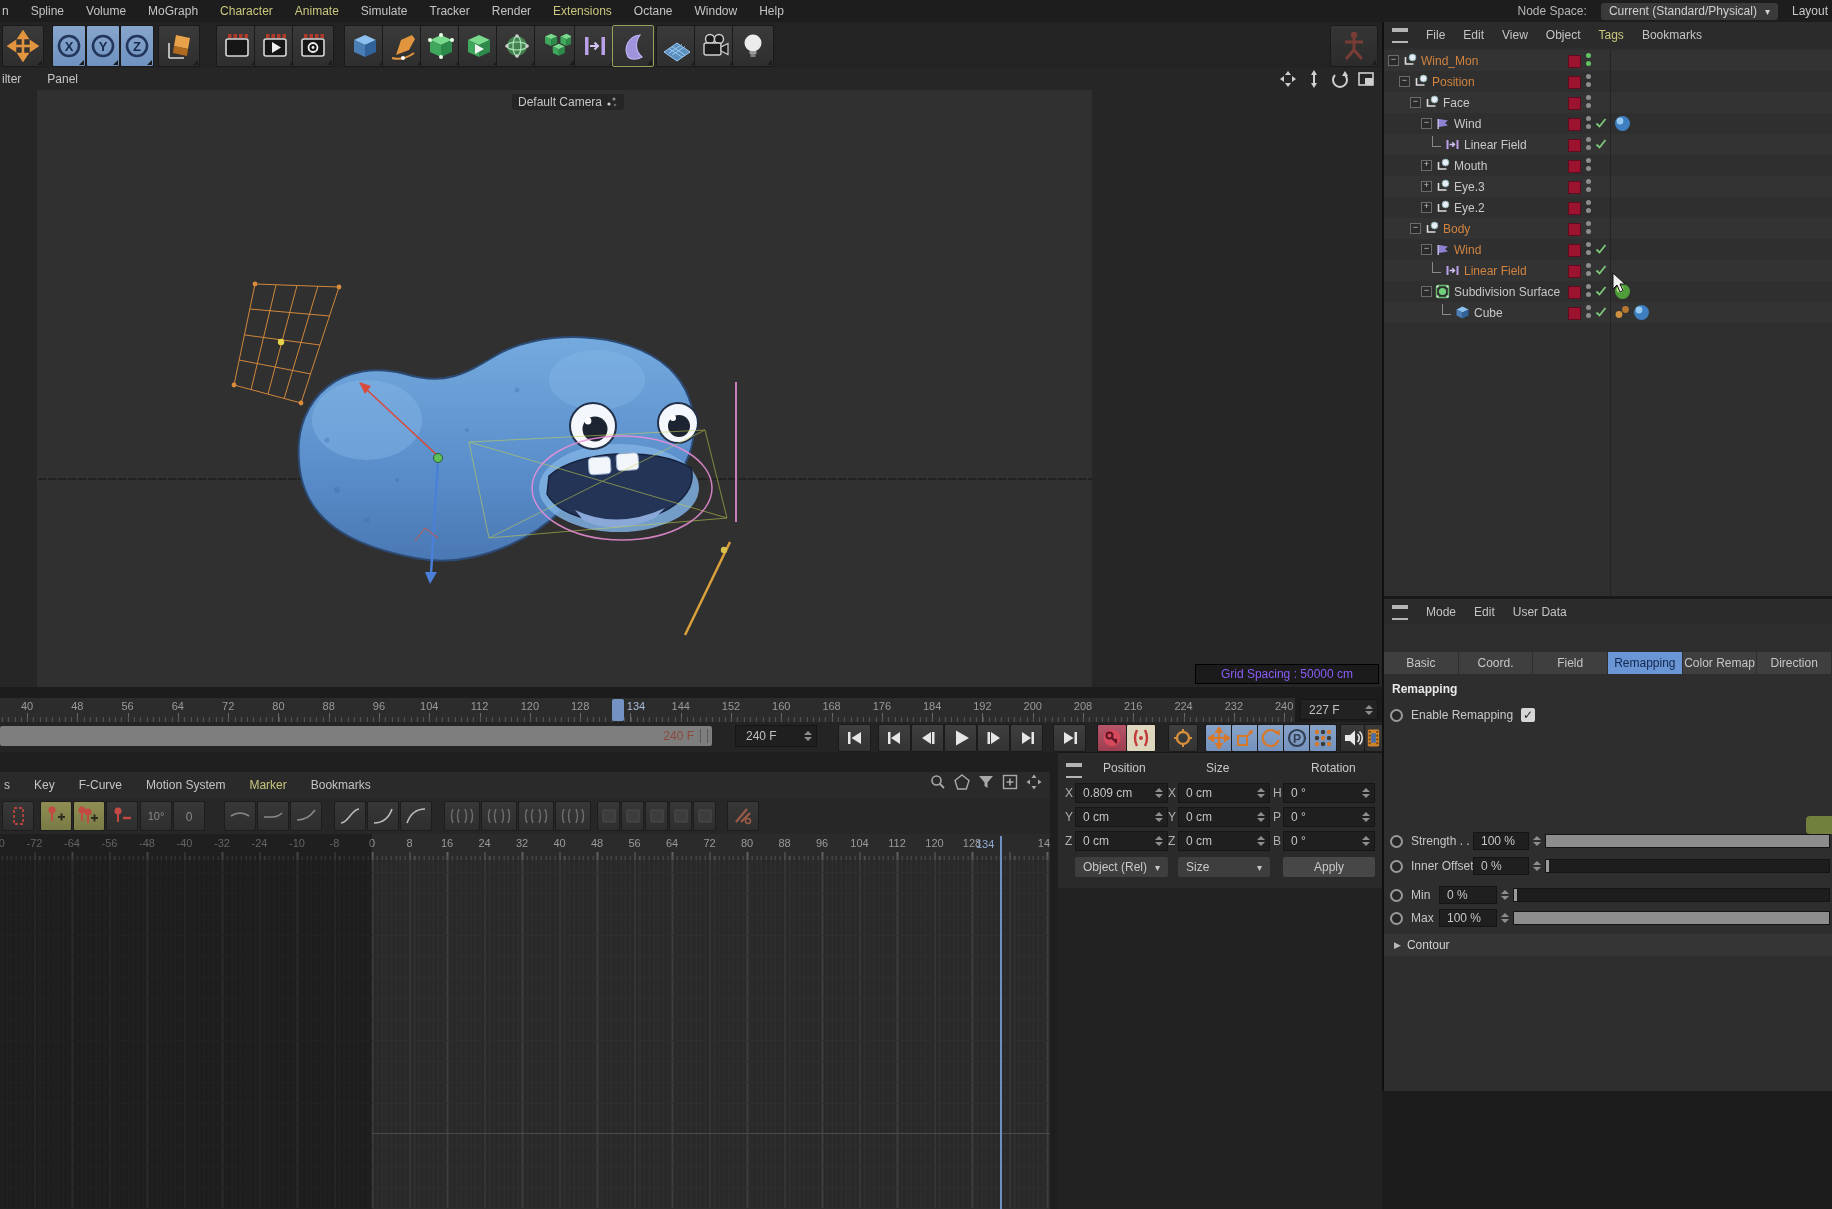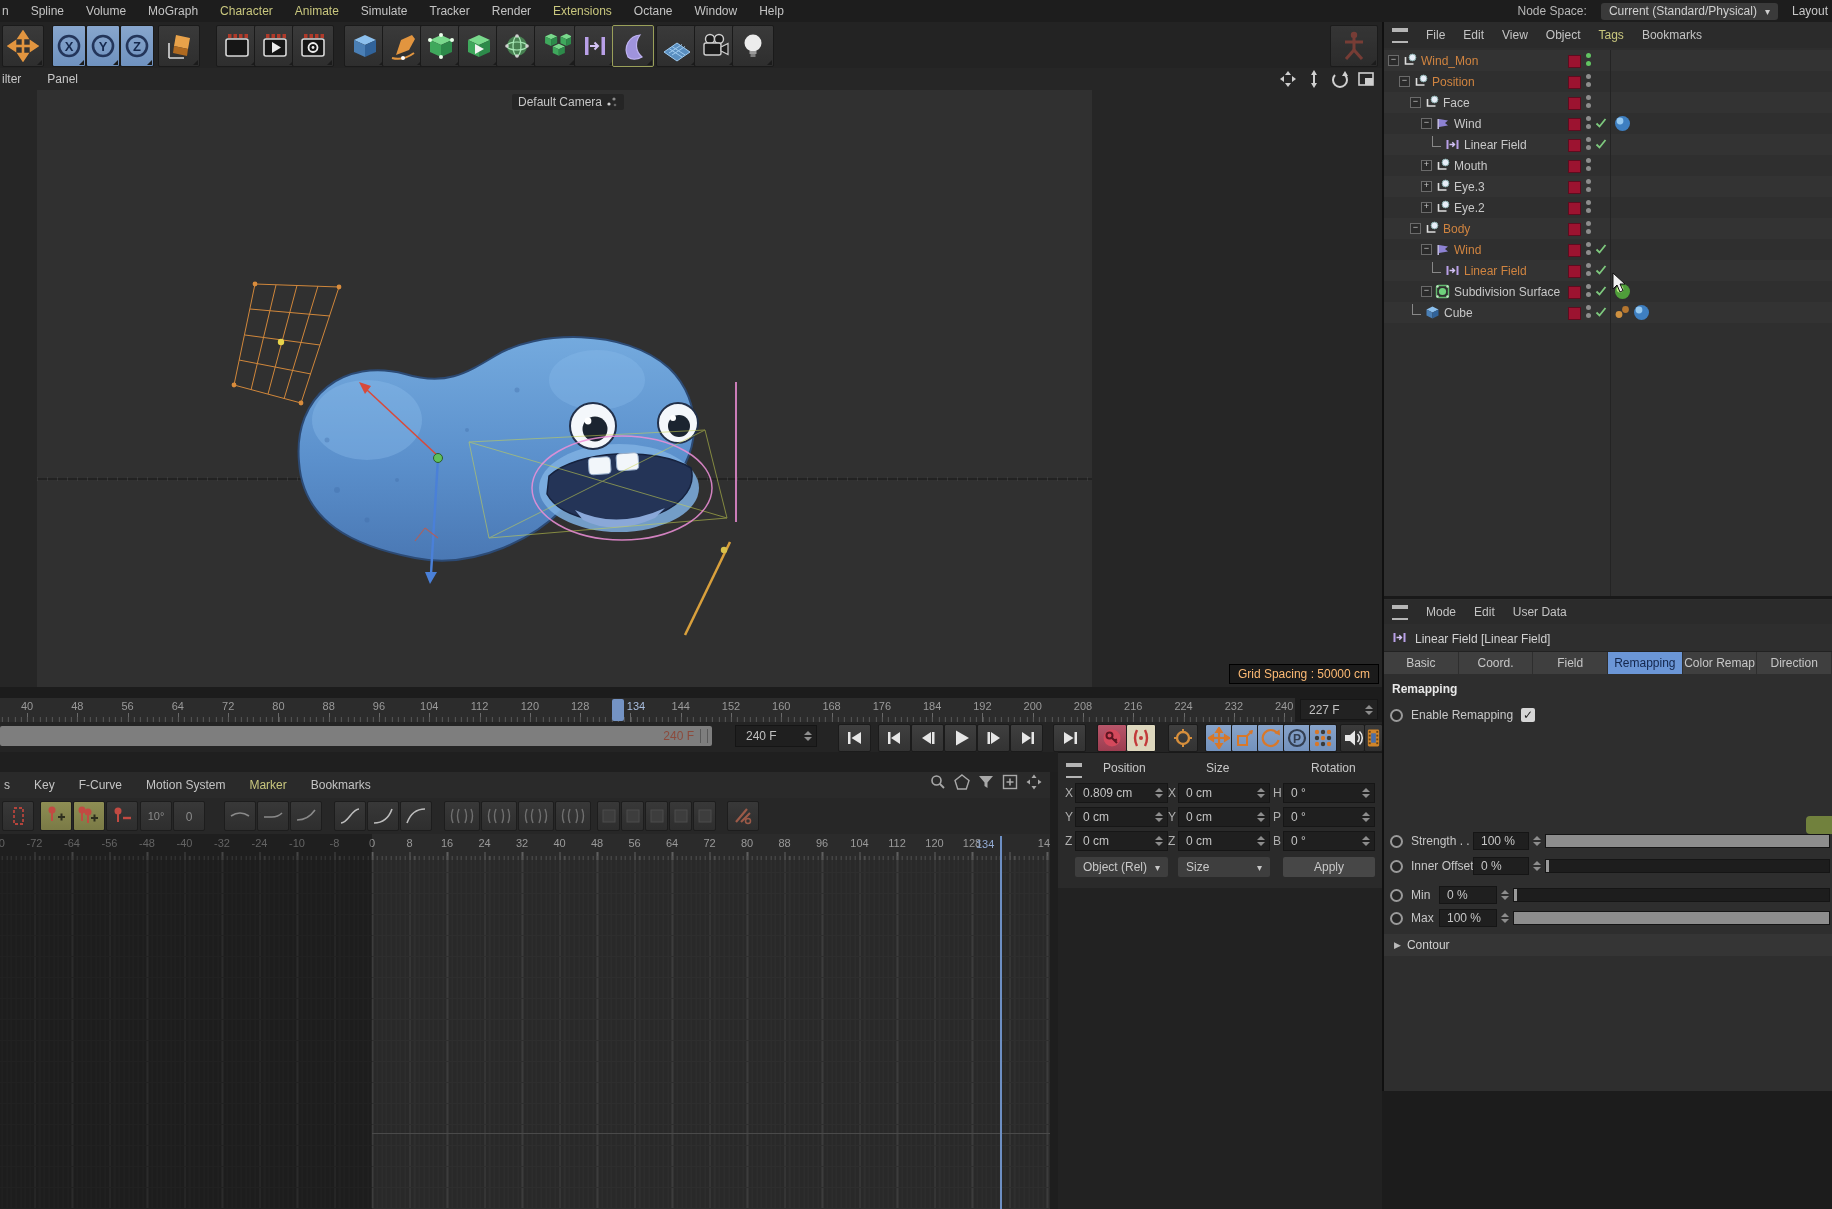--- a/index.html
+++ b/index.html
@@ -29,21 +29,21 @@
   
   .vp-menu{position:absolute;left:0;top:68px;width:1382px;height:22px;background:#262626;
            display:flex;align-items:center;gap:26px;padding-left:2px;box-sizing:border-box;}
   .vp-nav{position:absolute;right:6px;top:0;height:22px;display:flex;align-items:center;gap:6px;}
   .vp-nav .nav{width:20px;height:18px;display:flex;align-items:center;justify-content:center;}
   .viewport{position:absolute;left:0;top:90px;width:1382px;height:597px;background:#262626;overflow:hidden;}
   .film{position:absolute;left:37px;top:0;width:1055px;height:597px;background:#303030;overflow:hidden;}
   .cam-label{position:absolute;left:475px;top:4px;background:rgba(35,35,35,.85);padding:1px 6px;
              color:#c6c6c6;display:flex;align-items:center;gap:4px;border-radius:2px;}
   .grid-spacing{position:absolute;right:3px;bottom:3px;background:#1b1b1b;border:1px solid #000;
-                padding:2px 8px;color:#fdba74;}
+                padding:2px 25px;color:#8b5cf6;}
   
   .tl-ruler{position:absolute;left:0;top:698px;width:1295px;height:24px;background:#2c2c2c;
             border-bottom:1px solid #191919;overflow:hidden;}
   .tl-ruler:before{content:"";position:absolute;left:0;right:0;bottom:0;height:9px;
       background:repeating-linear-gradient(90deg,#6a6a6a 0 1px,transparent 1px 50.2857px);background-position-x:27px;}
   .tl-ruler:after{content:"";position:absolute;left:0;right:0;bottom:0;height:5px;
       background:repeating-linear-gradient(90deg,#565656 0 1px,transparent 1px 6.2857px);background-position-x:1.86px;}
   .rlabel{position:absolute;top:2px;width:30px;text-align:center;color:#9a9a9a;font-size:11px;}
   .tl-marker{position:absolute;top:1px;width:12px;height:22px;background:#7493c4;border-radius:2px;z-index:2;}
   .tl-marker-label{position:absolute;top:2px;color:#a9bedf;font-size:11px;z-index:2;}
@@ -1215,21 +1215,21 @@
           <span class="tcheck"><svg width="12" height="12" viewBox="0 0 12 12">
               <polyline points="1.5,6.5 4.5,9.5 10.5,2" fill="none" stroke="#7ec97e" stroke-width="1.8"></polyline>
             </svg></span>
           <span class="ttags">
             <span><svg width="17" height="17" viewBox="0 0 17 17">
                 <circle cx="8.5" cy="8.5" r="7.5" fill="#4f9e3a"></circle>
                 <circle cx="6" cy="6" r="3.4" fill="#c2ef8f" opacity=".9"></circle>
               </svg></span>
           </span>
         </div>
-        <div class="trow" style="padding-left: 28px;">
+        <div class="trow" style="padding-left: 58px;">
           <span class="elbow"></span>
           <span style="display: flex;">
             <svg width="15" height="15" viewBox="0 0 15 15">
               <polygon points="7.5,1.5 13.5,4.5 7.5,7.5 1.5,4.5" fill="#8cc0ee"></polygon>
               <polygon points="1.5,4.5 7.5,7.5 7.5,13.5 1.5,10.5" fill="#4a7fb5"></polygon>
               <polygon points="13.5,4.5 7.5,7.5 7.5,13.5 13.5,10.5" fill="#31639a"></polygon>
             </svg>
           </span>
           <span class="tname">Cube</span>
           <span class="layer-sq"></span>
@@ -1253,28 +1253,20 @@
         </div>
       </div>
     <div class="tree-divider"></div>
     <div class="am-divider"></div>
     <div class="am-menu" id="am-menu">
         <span class="hamb"></span>
         <span class="mitem">Mode</span>
         <span class="mitem">Edit</span>
         <span class="mitem">User Data</span>
       </div>
-    <div class="am-title">
-      <span id="am-title-icon"><svg width="15" height="15" viewBox="0 0 15 15">
-            <rect x="1.5" y="3" width="2" height="9" fill="#b9a0e8"></rect>
-            <rect x="11.5" y="3" width="2" height="9" fill="#b9a0e8"></rect>
-            <path d="M4.5 7.5 h5 m-2.2 -2.2 l2.2 2.2 l-2.2 2.2" stroke="#d3c2f5" stroke-width="1.4" fill="none"></path>
-          </svg></span>
-      <span>Linear Field [Linear Field]</span>
-    </div>
     <div class="am-tabs" id="am-tabs">
         <div class="tab">Basic</div>
         <div class="tab">Coord.</div>
         <div class="tab">Field</div>
         <div class="tab active">Remapping</div>
         <div class="tab">Color Remap</div>
         <div class="tab">Direction</div>
       </div>
     <div class="am-section">Remapping</div>
     <div class="am-enable">

